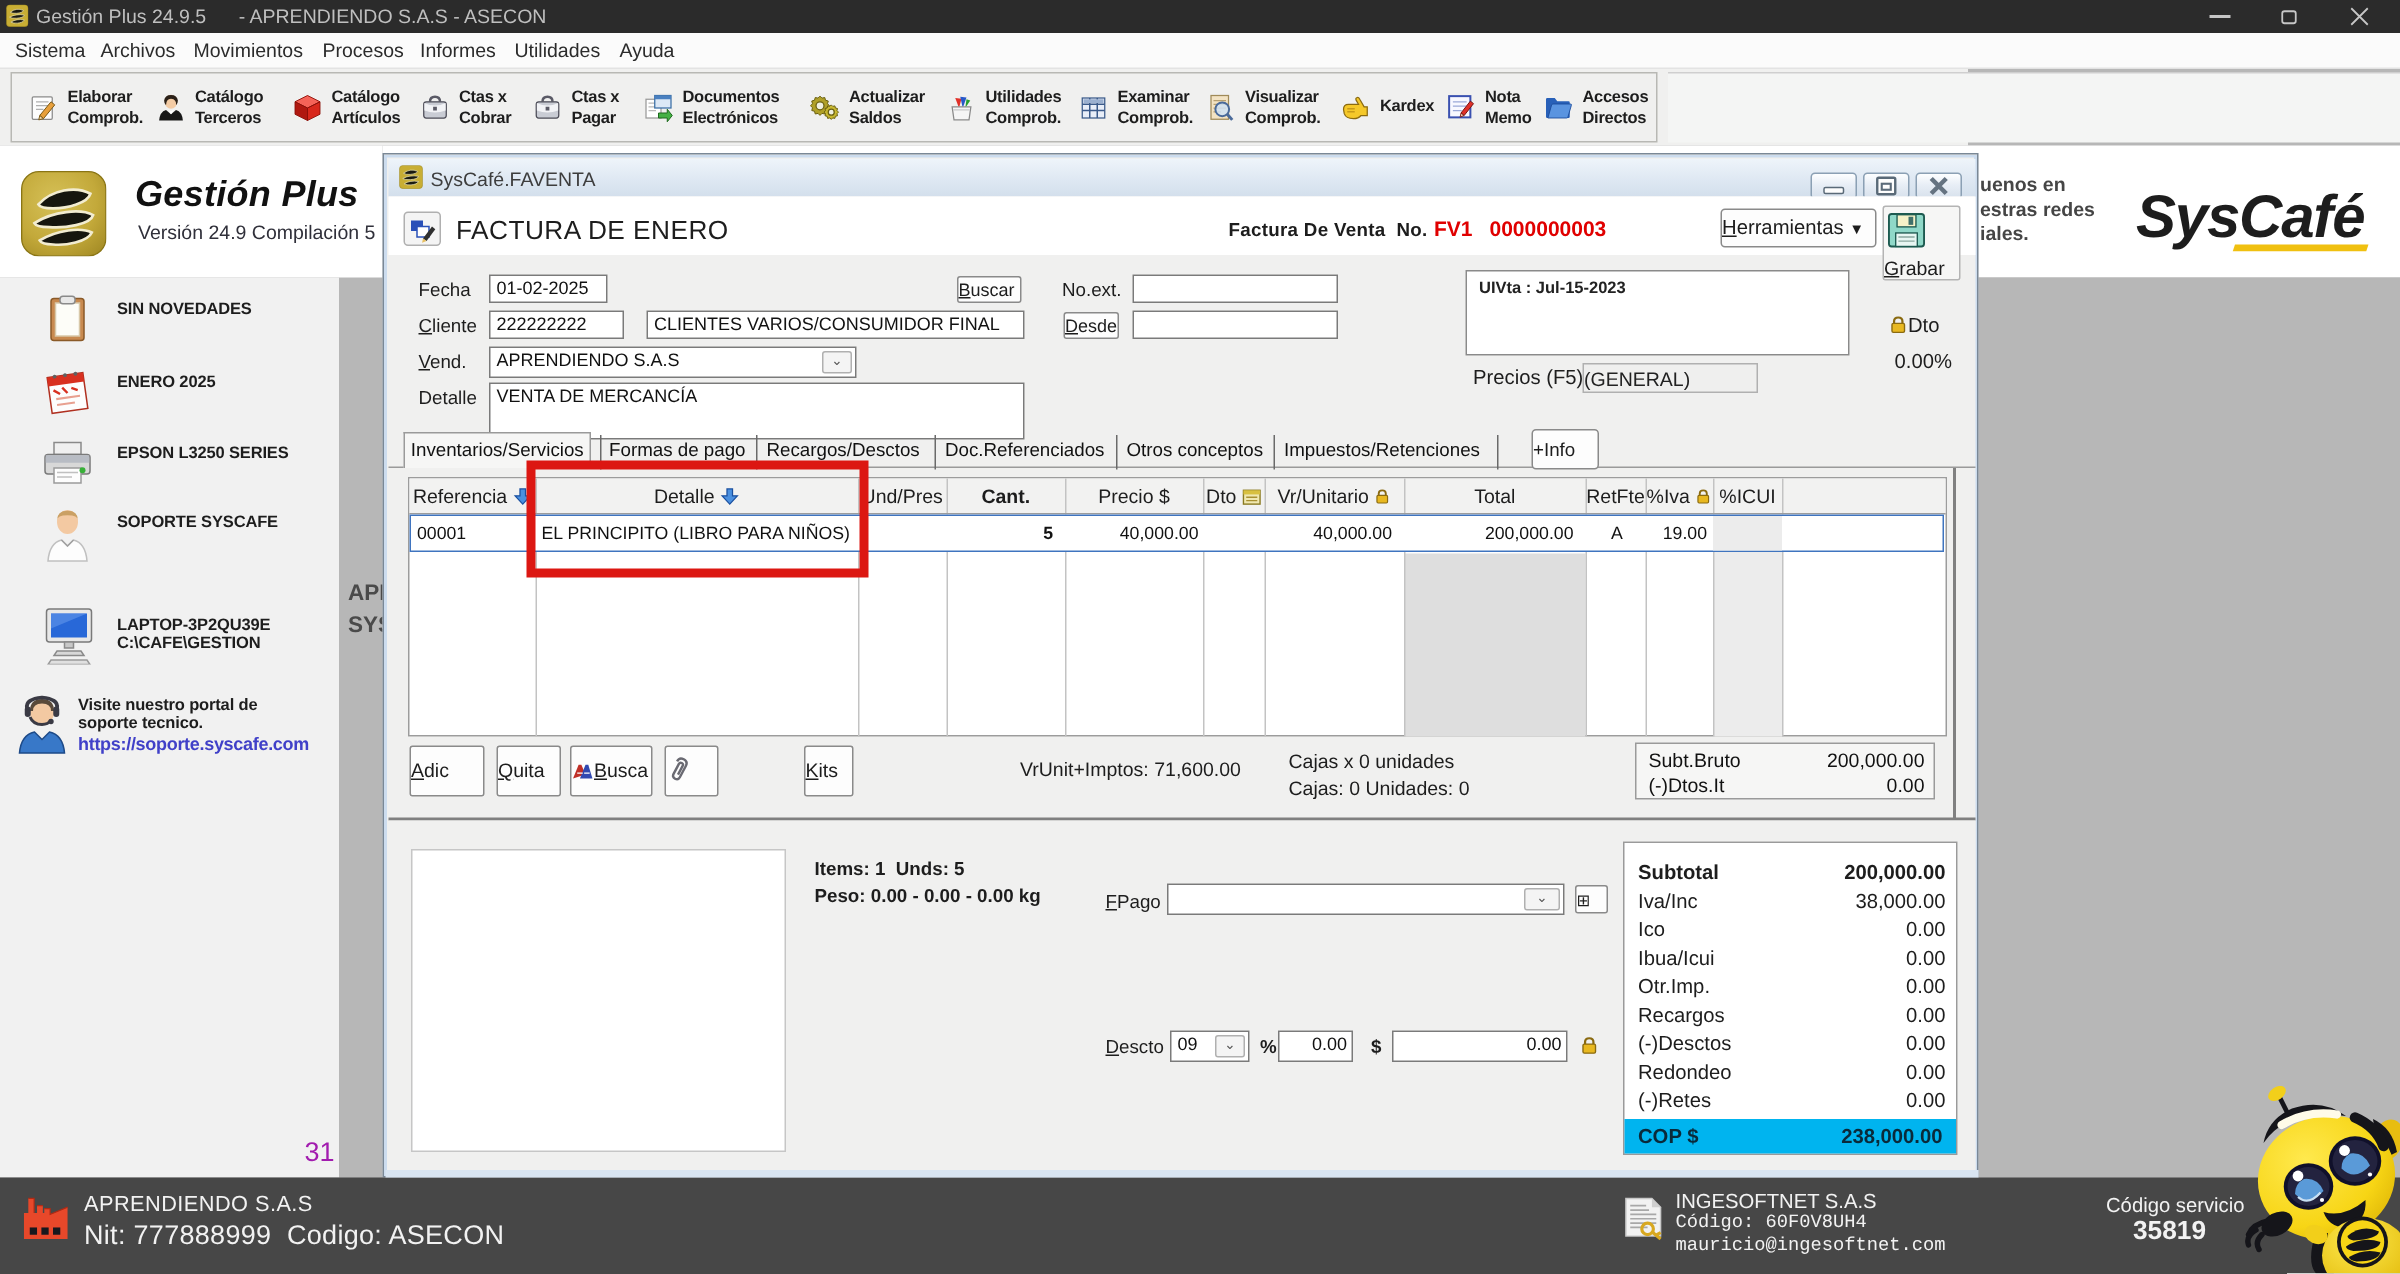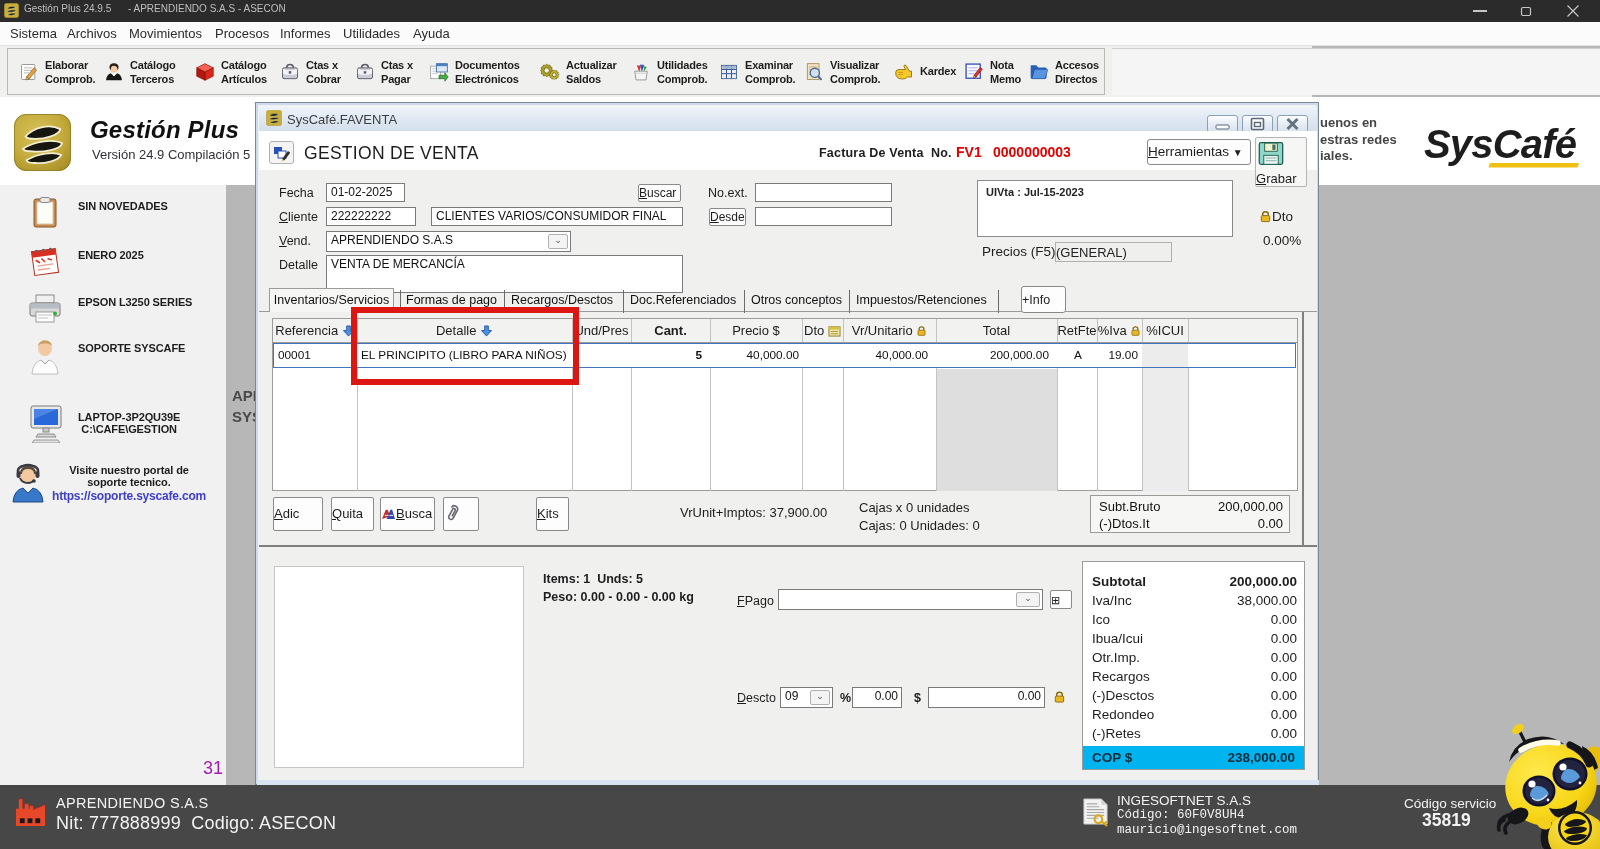--- a/index.html
+++ b/index.html
@@ -3,37 +3,37 @@
 <meta charset="utf-8">
 <style>
   * { margin:0; padding:0; box-sizing:border-box; }
   html,body { width:1600px; height:849px; overflow:hidden; }
   body { font-family:"Liberation Sans", sans-serif; }
   #screen { position:relative; width:1600px; height:849px; background:#b7b7b7; overflow:hidden; }
   .abs { position:absolute; }
 
   
   #titlebar { left:0; top:0; width:1600px; height:22px; background:#2b2b2b; color:#bfbfbf; }
-  #titlebar .txt { position:absolute; left:24px; top:3px; font-size:10px; }
+  #titlebar .txt { position:absolute; left:24px; top:3px; font-size:13px; }
   #menubar { left:0; top:22px; width:1600px; height:24px; background:#fbfbfb; border-bottom:1px solid #e3e3e3; }
   #menubar span { display:inline-block; font-size:13px; color:#2b2b2b; padding-top:4px; }
   #toolbar { left:0; top:46px; width:1312px; height:51px; background:#f0f0ef; }
   #toolgroup { position:absolute; left:7px; top:2px; width:1098px; height:47px; border:1px solid #b8b8b4; background:#f0f0ef; }
   #toolright { position:absolute; left:1112px; top:2px; width:488px; height:47px; border-top:1px solid #cfcfcf; background:#f4f5f4; }
   .tbtn { position:absolute; top:7px; height:34px; white-space:nowrap; }
   .tbtn .ico { position:absolute; left:0; top:6px; width:20px; height:20px; }
   .tbtn .ico svg { width:20px; height:20px; }
   .tbtn .lbl { position:absolute; left:26px; top:2px; font-size:11px; font-weight:bold; color:#1d1d1d; line-height:14px; letter-spacing:-0.2px; }
 
   
   #sideheader { left:0; top:97px; width:255px; height:88px; background:#ffffff; }
   #sidebar { left:0; top:185px; width:226px; height:600px; background:#f1f1f1; }
   .sitem { position:absolute; left:28px; }
   .sitem .sico { position:absolute; left:0; top:0; }
-  .sitem .stxt { position:absolute; left:50px; top:4px; font-size:11px; font-weight:bold; color:#1d1d1d; white-space:nowrap; letter-spacing:-0.1px;text-align:center; }
+  .sitem .stxt { position:absolute; left:50px; top:4px; font-size:11px; font-weight:bold; color:#1d1d1d; white-space:nowrap; letter-spacing:-0.1px; }
 
   
   #desk-white { left:255px; top:97px; width:1345px; height:88px; background:#ffffff; }
   #desk-gray { left:226px; top:185px; width:1374px; height:600px; background:#b7b7b7; }
   #desk-text { left:232px; top:385px; width:26px; height:50px; overflow:hidden; color:#4a4a4a; font-size:15px; font-weight:bold; line-height:21px; white-space:nowrap; }
   #social { left:1320px; top:115px; width:120px; height:60px; font-size:13px; font-weight:bold; color:#454545; line-height:16.5px; }
   #syslogo { left:1422px; top:120px; width:170px; height:55px; }
 
   
   #win { left:255px; top:102px; width:1064px; height:683px; background:#f0f0ef;
@@ -354,21 +354,21 @@
     <div class="abs" id="wbody">
       <div id="whead">
         <div class="abs" style="left:10px;top:10px;width:25px;height:23px;background:#f4f4f4;border:1px solid #b0b0b0;border-radius:3px">
           <svg width="20" height="20" viewBox="0 0 20 20" style="margin:2px 0 0 2px">
               <rect x="2" y="3" width="8" height="7" fill="#2a50b8"></rect>
               <rect x="6" y="7" width="8" height="7" fill="#fff" stroke="#2a50b8"></rect>
               <path d="M10 15 L16 7 L18.2 8.8 L12.4 16.6 Z" fill="#303030"></path>
               <path d="M10 15 L9.4 17.8 L12.4 16.6 Z" fill="#e8c060"></path>
             </svg>
         </div>
-        <div class="big">GESTION DE VENTA</div>
+        <div class="big">FACTURA DE ENERO</div>
         <div class="abs" style="left:560px;top:15px;font-size:12.5px;font-weight:bold;color:#1d1d1d;letter-spacing:0.2px">Factura De Venta&nbsp;&nbsp;No.</div>
           <div class="abs" style="left:697px;top:13px;font-size:14px;font-weight:bold;color:#e00000">FV1</div>
           <div class="abs" style="left:734px;top:13px;font-size:14px;font-weight:bold;color:#e00000">0000000003</div>
         <div class="btn" style="left:888px;top:8px;width:104px;height:26px;border-radius:3px;font-size:13.5px;padding-top:4px"><span class="u">H</span>erramientas&nbsp;<span style="font-size:10px">▼</span></div>
       </div>
       <div class="btn" style="left:996px;top:6px;width:52px;height:50px;background:#f6f6f5;border-color:#b4b4b4">
         <svg width="30" height="27" viewBox="0 0 32 30" style="margin-top:2px">
             <path d="M3 5 Q3 3 5 3 L27 3 Q29 3 29 5 L29 25 Q29 27 27 27 L5 27 Q3 27 3 25 Z" fill="#8fd8c8" stroke="#1d5a50" stroke-width="1.4"></path>
             <rect x="9" y="3.5" width="14" height="9" fill="#f6f2c8" stroke="#1d5a50" stroke-width="1"></rect>
             <rect x="17.5" y="5" width="3.5" height="6" fill="#40706a"></rect>
@@ -489,21 +489,21 @@
       <div class="btn" style="left:72px;top:366px;width:43px;height:34px;font-size:13px;padding-top:8px"><span class="u">Q</span>uita</div>
       <div class="btn" style="left:121px;top:366px;width:55px;height:34px;font-size:13px;padding-top:8px"><svg width="15" height="12" viewBox="0 0 16 13" style="vertical-align:-2px">
             <path d="M1 12 L5 2 L7 2 L10 9 Z" fill="#c03028"></path>
             <path d="M6 12 L10 2 L12 2 L15 12 Z" fill="#3048b0"></path>
             <path d="M4 8 h4 M9 8 h4" stroke="#fff" stroke-width="1"></path>
           </svg><span class="u">B</span>usca</div>
       <div class="btn" style="left:184px;top:366px;width:36px;height:34px"><svg width="17" height="19" viewBox="0 0 18 20" style="margin-top:6px">
             <path d="M5 5 Q5 1.5 8.5 1.5 Q12 1.5 12 5 L12 14 Q12 16.5 9.5 16.5 Q7 16.5 7 14 L7 6 Q7 4.5 8.5 4.5 Q10 4.5 10 6 L10 13" fill="none" stroke="#6a6a72" stroke-width="1.7" transform="rotate(28 9 10)"></path>
           </svg></div>
       <div class="btn" style="left:277px;top:366px;width:33px;height:34px;font-size:13px;padding-top:8px"><span class="u">K</span>its</div>
-      <div class="abs" style="left:421px;top:374px;font-size:13px;color:#1d1d1d">VrUnit+Imptos: 37,900.00</div>
+      <div class="abs" style="left:421px;top:374px;font-size:13px;color:#1d1d1d">VrUnit+Imptos: 71,600.00</div>
       <div class="abs" style="left:600px;top:368px;font-size:13px;color:#1d1d1d;line-height:18px">Cajas x 0 unidades<br>Cajas: 0 Unidades: 0</div>
       <div class="abs" style="left:831px;top:364px;width:200px;height:38px;background:#f6f6f5;border:1px solid #9a9a9a;font-size:13px;color:#111">
         <div class="abs" style="left:8px;top:3px">Subt.Bruto</div>
           <div class="abs" style="right:6px;top:3px">200,000.00</div>
         <div class="abs" style="left:8px;top:20px">(-)Dtos.It</div>
           <div class="abs" style="right:6px;top:20px">0.00</div>
       </div>
 
       <div id="botsep"></div>
       <div id="botpanel">

